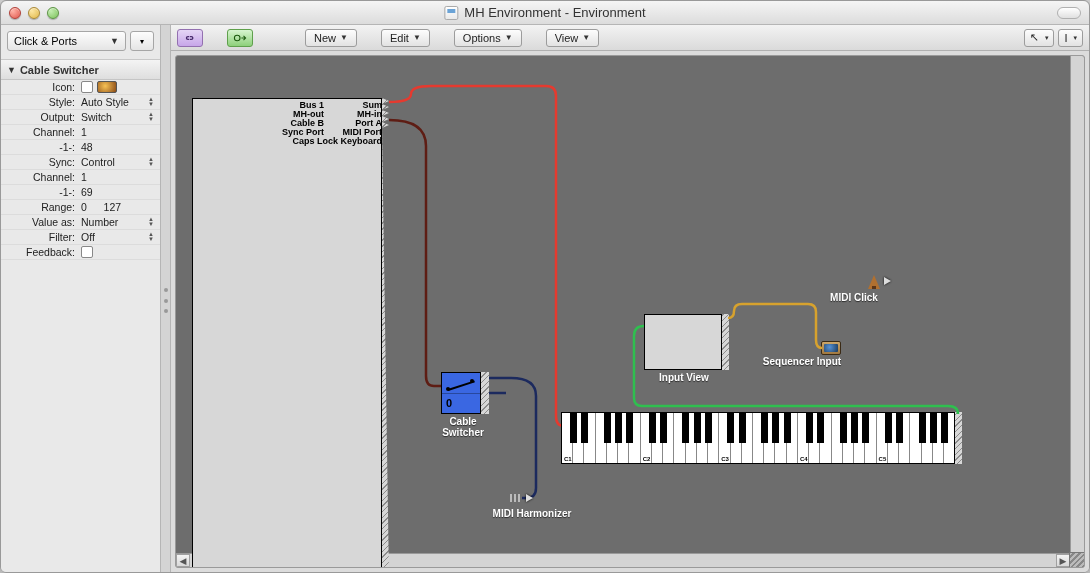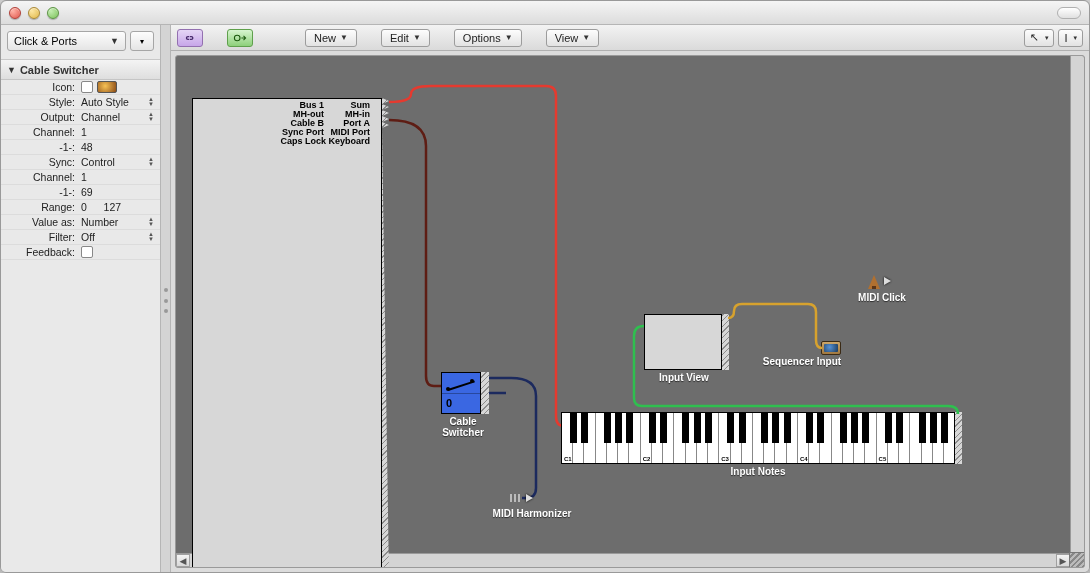--- a/index.html
+++ b/index.html
@@ -125,20 +125,24 @@
 </style>
 </head>
 <body>
 
 <div class="titlebar">
   <div class="traffic">
     <div class="tl red"></div>
     <div class="tl yel"></div>
     <div class="tl grn"></div>
   </div>
+  <div class="title">
+    <span class="title-icon"></span>
+    <span>MH Environment - Environment</span>
+  </div>
   <div class="pill"></div>
 </div>
 
 <div class="content">
 
   <div class="left-panel">
     <div class="layer-row">
       <div class="layer-select">
         <span>Click &amp; Ports</span>
         <span class="chev">▼</span>
@@ -162,21 +166,21 @@
       <div class="param-row">
         <div class="param-label">Style:</div>
         <div class="param-value">
             <span>Auto Style</span>
             <span class="stepper">▲<br>▼</span>
           </div>
       </div>
       <div class="param-row">
         <div class="param-label">Output:</div>
         <div class="param-value">
-            <span>Channel</span>
+            <span>Switch</span>
             <span class="stepper">▲<br>▼</span>
           </div>
       </div>
       <div class="param-row">
         <div class="param-label">Channel:</div>
         <div class="param-value">
             <span>1</span>
           </div>
       </div>
       <div class="param-row">
@@ -284,21 +288,21 @@
           <path d="M 213 46 Q 235 46 235 38 Q 235 30 255 30 L 370 30 Q 380 30 380 40 L 380 360 Q 380 370 388 370 L 385 370" stroke="#e53a2f" stroke-width="2.5" fill="none"></path>
 
           <path d="M 312 322 Q 330 322 335 322 Q 360 322 360 340 L 360 432 Q 360 442 350 442 L 346 442" stroke="#1c2a5e" stroke-width="2.5" fill="none"></path>
 
           <path d="M 312 337 Q 326 337 330 337" stroke="#1c2a5e" stroke-width="2.5" fill="none"></path>
         </svg>
 
         <div class="phys-input"></div>
         <div class="zigzag"></div>
         <div class="phys-ports" style="left:92px; top:45px; width:118px; position:absolute; z-index:6;">
-          <div style="position:absolute; right:16px; top:0;">
+          <div style="position:absolute; right:4px; top:0;">
             <div>Sum</div>
             <div>MH-in</div>
             <div>Port A</div>
             <div>MIDI Port</div>
             <div>Caps Lock Keyboard</div>
           </div>
           <div style="position:absolute; right:62px; top:0; text-align:right;">
             <div>Bus 1</div>
             <div>MH-out</div>
             <div>Cable B</div>
@@ -389,27 +393,26 @@
             <div class="white-key"></div>
             <div class="white-key"></div>
             <div class="black-key" style="left: 356.729px;"></div>
             <div class="white-key"></div>
             <div class="black-key" style="left: 367.986px;"></div>
             <div class="white-key"></div>
             <div class="black-key" style="left: 379.243px;"></div>
             <div class="white-key"></div>
           </div>
         <div class="kb-ports"></div>
-        <div class="node-label" style="left:385px; top:410px; width:394px;">Input Notes</div>
 
         <div class="midi-click">
           <div class="metronome"></div>
           <div class="play-tri"></div>
         </div>
-        <div class="node-label" style="left:676px; top:236px; width:60px;">MIDI Click</div>
+        <div class="node-label" style="left:648px; top:236px; width:60px;">MIDI Click</div>
 
         <div class="seq-input"></div>
         <div class="node-label" style="left:581px; top:300px; width:90px;">Sequencer Input</div>
 
         <div class="harmonizer">
           <div class="harm-bars"></div>
           <div class="play-tri"></div>
         </div>
         <div class="node-label" style="left:306px; top:452px; width:100px;">MIDI Harmonizer</div>
 

